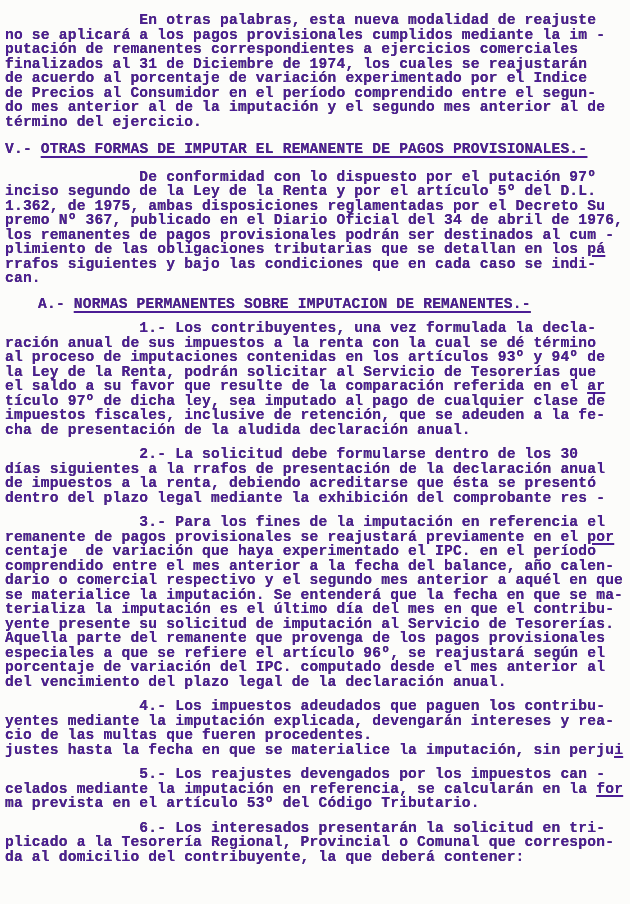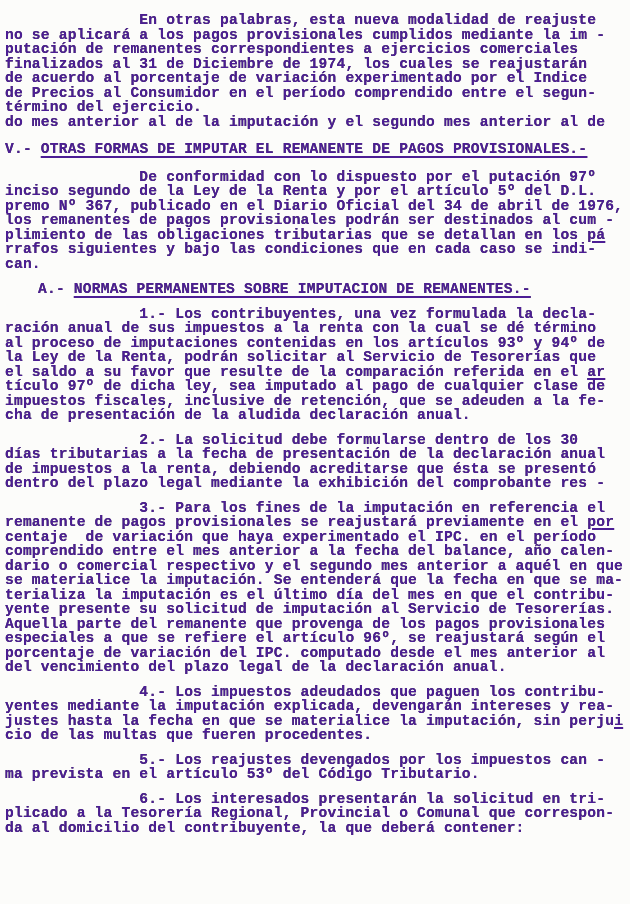--- a/index.html
+++ b/index.html
@@ -48,29 +48,30 @@
 
 <div class="page">
 
   <div class="para-intro">
       <div class="line"><span>               En otras palabras, esta nueva modalidad de reajuste</span></div>
       <div class="line"><span>no se aplicará a los pagos provisionales cumplidos mediante la im -</span></div>
       <div class="line"><span>putación de remanentes correspondientes a ejercicios comerciales</span></div>
       <div class="line"><span>finalizados al 31 de Diciembre de 1974, los cuales se reajustarán</span></div>
       <div class="line"><span>de acuerdo al porcentaje de variación experimentado por el Indice</span></div>
       <div class="line"><span>de Precios al Consumidor en el período comprendido entre el segun-</span></div>
+      <div class="line"><span>do mes anterior al de la imputación y el segundo mes anterior al de</span></div>
       <div class="line"><span>término del ejercicio.</span></div>
-      <div class="line"><span>do mes anterior al de la imputación y el segundo mes anterior al de</span></div>
     </div>
 
   <div class="heading-v"><span>V.- </span><span class="h-title">OTRAS FORMAS DE IMPUTAR EL REMANENTE DE PAGOS PROVISIONALES.-</span></div>
 
   <div class="para-v">
       <div class="line"><span>               De conformidad con lo dispuesto por el putación 97º</span></div>
       <div class="line"><span>inciso segundo de la Ley de la Renta y por el artículo 5º del D.L.</span></div>
+      <div class="line"><span>1.362, de 1975, ambas disposiciones reglamentadas por el Decreto Su</span></div>
       <div class="line"><span>premo Nº 367, publicado en el Diario Oficial del 34 de abril de 1976,</span></div>
       <div class="line"><span>los remanentes de pagos provisionales podrán ser destinados al cum -</span></div>
       <div class="line"><span>plimiento de las obligaciones tributarias que se detallan en los </span><span class="cont-u">pá</span></div>
       <div class="line"><span>rrafos siguientes y bajo las condiciones que en cada caso se indi-</span></div>
       <div class="line"><span>can.</span></div>
     </div>
 
   <div class="heading-a"><span>A.- </span><span class="h-title">NORMAS PERMANENTES SOBRE IMPUTACION DE REMANENTES.-</span></div>
 
   <div>
@@ -79,46 +80,47 @@
         <div class="line"><span>ración anual de sus impuestos a la renta con la cual se dé término</span></div>
         <div class="line"><span>al proceso de imputaciones contenidas en los artículos 93º y 94º de</span></div>
         <div class="line"><span>la Ley de la Renta, podrán solicitar al Servicio de Tesorerías que</span></div>
         <div class="line"><span>el saldo a su favor que resulte de la comparación referida en el </span><span class="cont-u">ar</span></div>
         <div class="line"><span>tículo 97º de dicha ley, sea imputado al pago de cualquier clase de</span></div>
         <div class="line"><span>impuestos fiscales, inclusive de retención, que se adeuden a la fe-</span></div>
         <div class="line"><span>cha de presentación de la aludida declaración anual.</span></div>
       </div>
     <div class="item">
         <div class="line"><span>               2.- La solicitud debe formularse dentro de los 30</span></div>
-        <div class="line"><span>días tributarias a la fecha de presentación de la declaración anual</span></div>
+        <div class="line"><span>días siguientes a la rrafos de presentación de la declaración anual</span></div>
         <div class="line"><span>de impuestos a la renta, debiendo acreditarse que ésta se presentó</span></div>
         <div class="line"><span>dentro del plazo legal mediante la exhibición del comprobante res -</span></div>
       </div>
     <div class="item">
         <div class="line"><span>               3.- Para los fines de la imputación en referencia el</span></div>
         <div class="line"><span>remanente de pagos provisionales se reajustará previamente en el </span><span class="cont-u">por</span></div>
         <div class="line"><span>centaje  de variación que haya experimentado el IPC. en el período</span></div>
         <div class="line"><span>comprendido entre el mes anterior a la fecha del balance, año calen-</span></div>
         <div class="line"><span>dario o comercial respectivo y el segundo mes anterior a aquél en que</span></div>
         <div class="line"><span>se materialice la imputación. Se entenderá que la fecha en que se ma-</span></div>
         <div class="line"><span>terializa la imputación es el último día del mes en que el contribu-</span></div>
         <div class="line"><span>yente presente su solicitud de imputación al Servicio de Tesorerías.</span></div>
         <div class="line"><span>Aquella parte del remanente que provenga de los pagos provisionales</span></div>
         <div class="line"><span>especiales a que se refiere el artículo 96º, se reajustará según el</span></div>
         <div class="line"><span>porcentaje de variación del IPC. computado desde el mes anterior al</span></div>
         <div class="line"><span>del vencimiento del plazo legal de la declaración anual.</span></div>
       </div>
     <div class="item">
         <div class="line"><span>               4.- Los impuestos adeudados que paguen los contribu-</span></div>
         <div class="line"><span>yentes mediante la imputación explicada, devengarán intereses y rea-</span></div>
+        <div class="line"><span>cio de las multas que fueren procedentes.</span></div>
         <div class="line"><span>justes hasta la fecha en que se materialice la imputación, sin perju</span><span class="cont-u">i</span></div>
-        <div class="line"><span>cio de las multas que fueren procedentes.</span></div>
       </div>
     <div class="item">
         <div class="line"><span>               5.- Los reajustes devengados por los impuestos can -</span></div>
+        <div class="line"><span>celados mediante la imputación en referencia, se calcularán en la </span><span class="cont-u">for</span></div>
         <div class="line"><span>ma prevista en el artículo 53º del Código Tributario.</span></div>
       </div>
     <div class="item">
         <div class="line"><span>               6.- Los interesados presentarán la solicitud en tri-</span></div>
         <div class="line"><span>plicado a la Tesorería Regional, Provincial o Comunal que correspon-</span></div>
         <div class="line"><span>da al domicilio del contribuyente, la que deberá contener:</span></div>
       </div>
   </div>
 
 </div>

